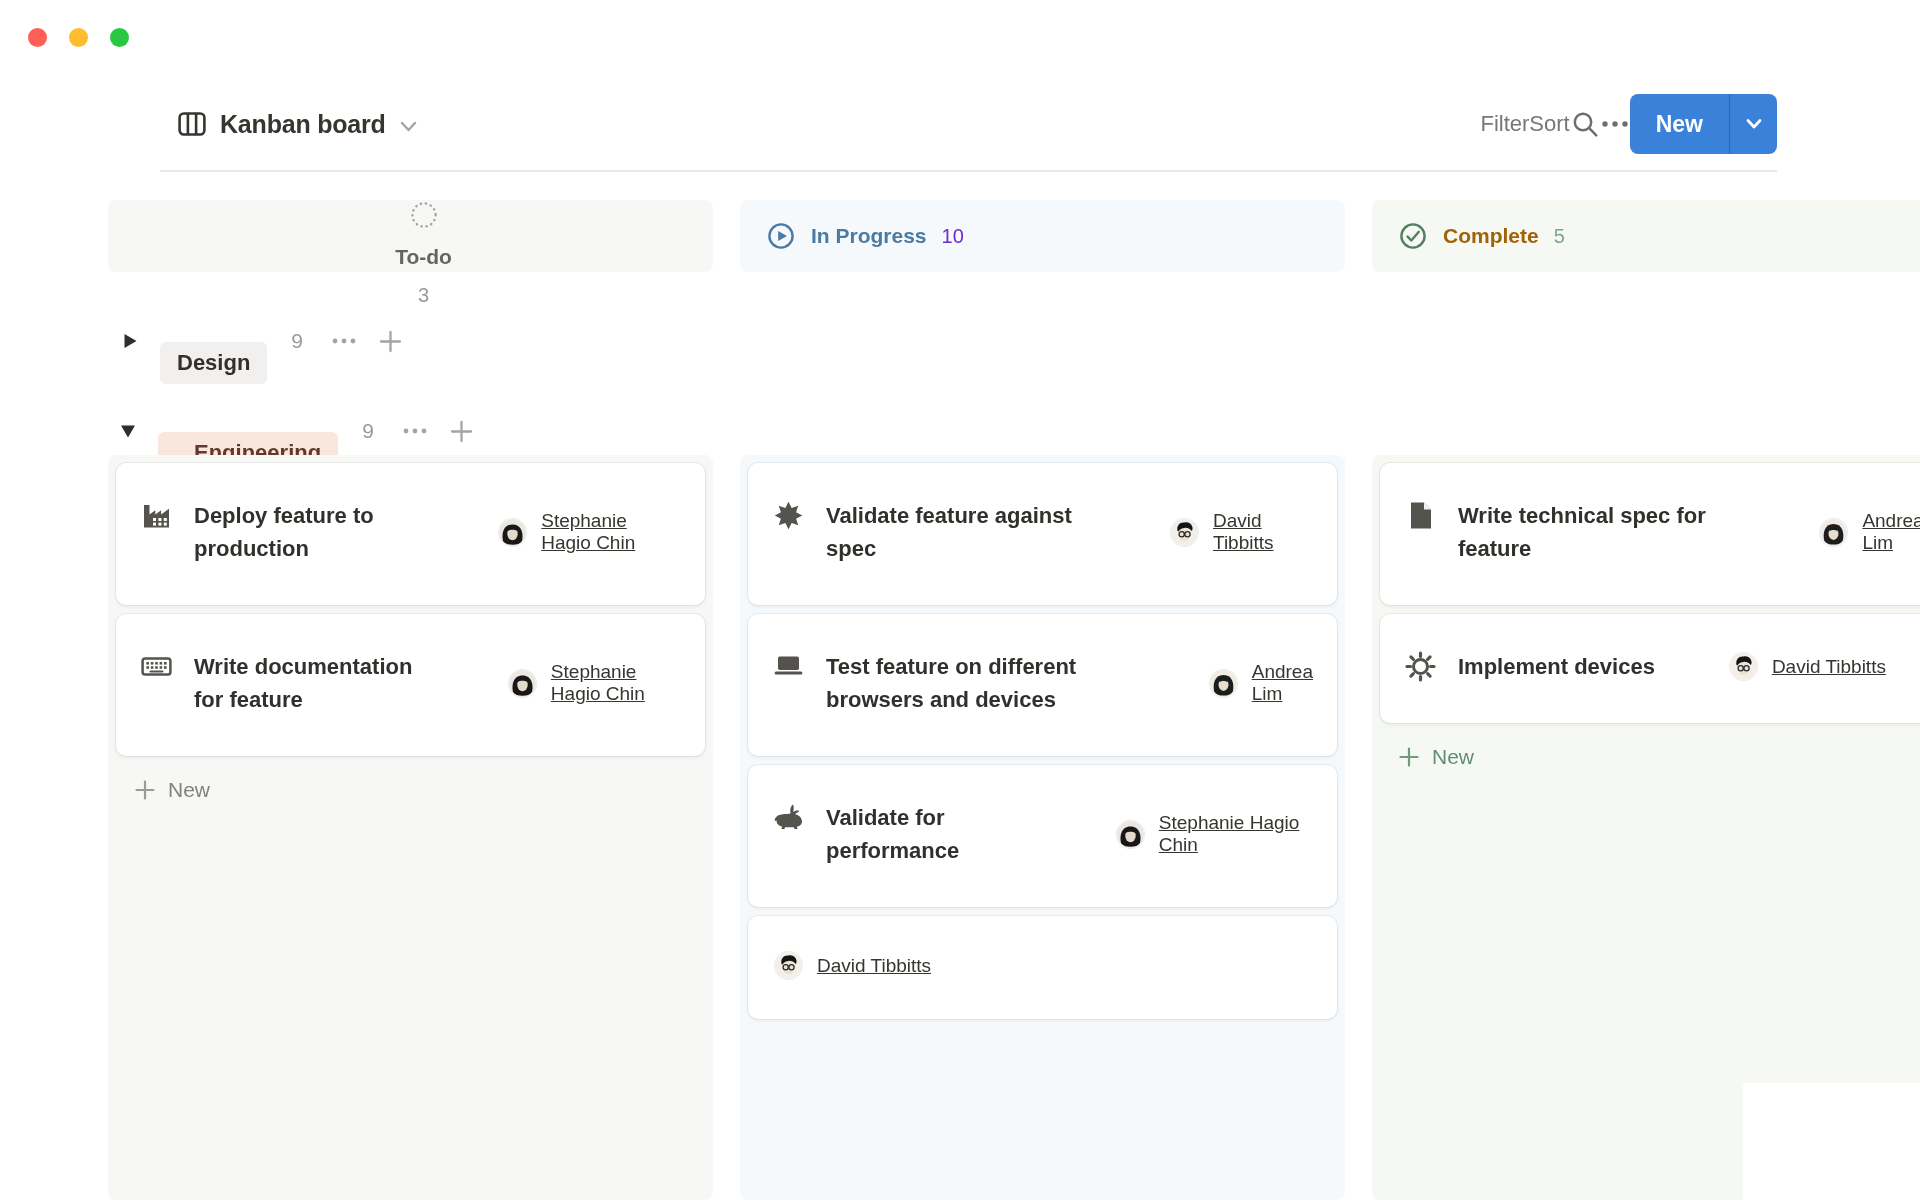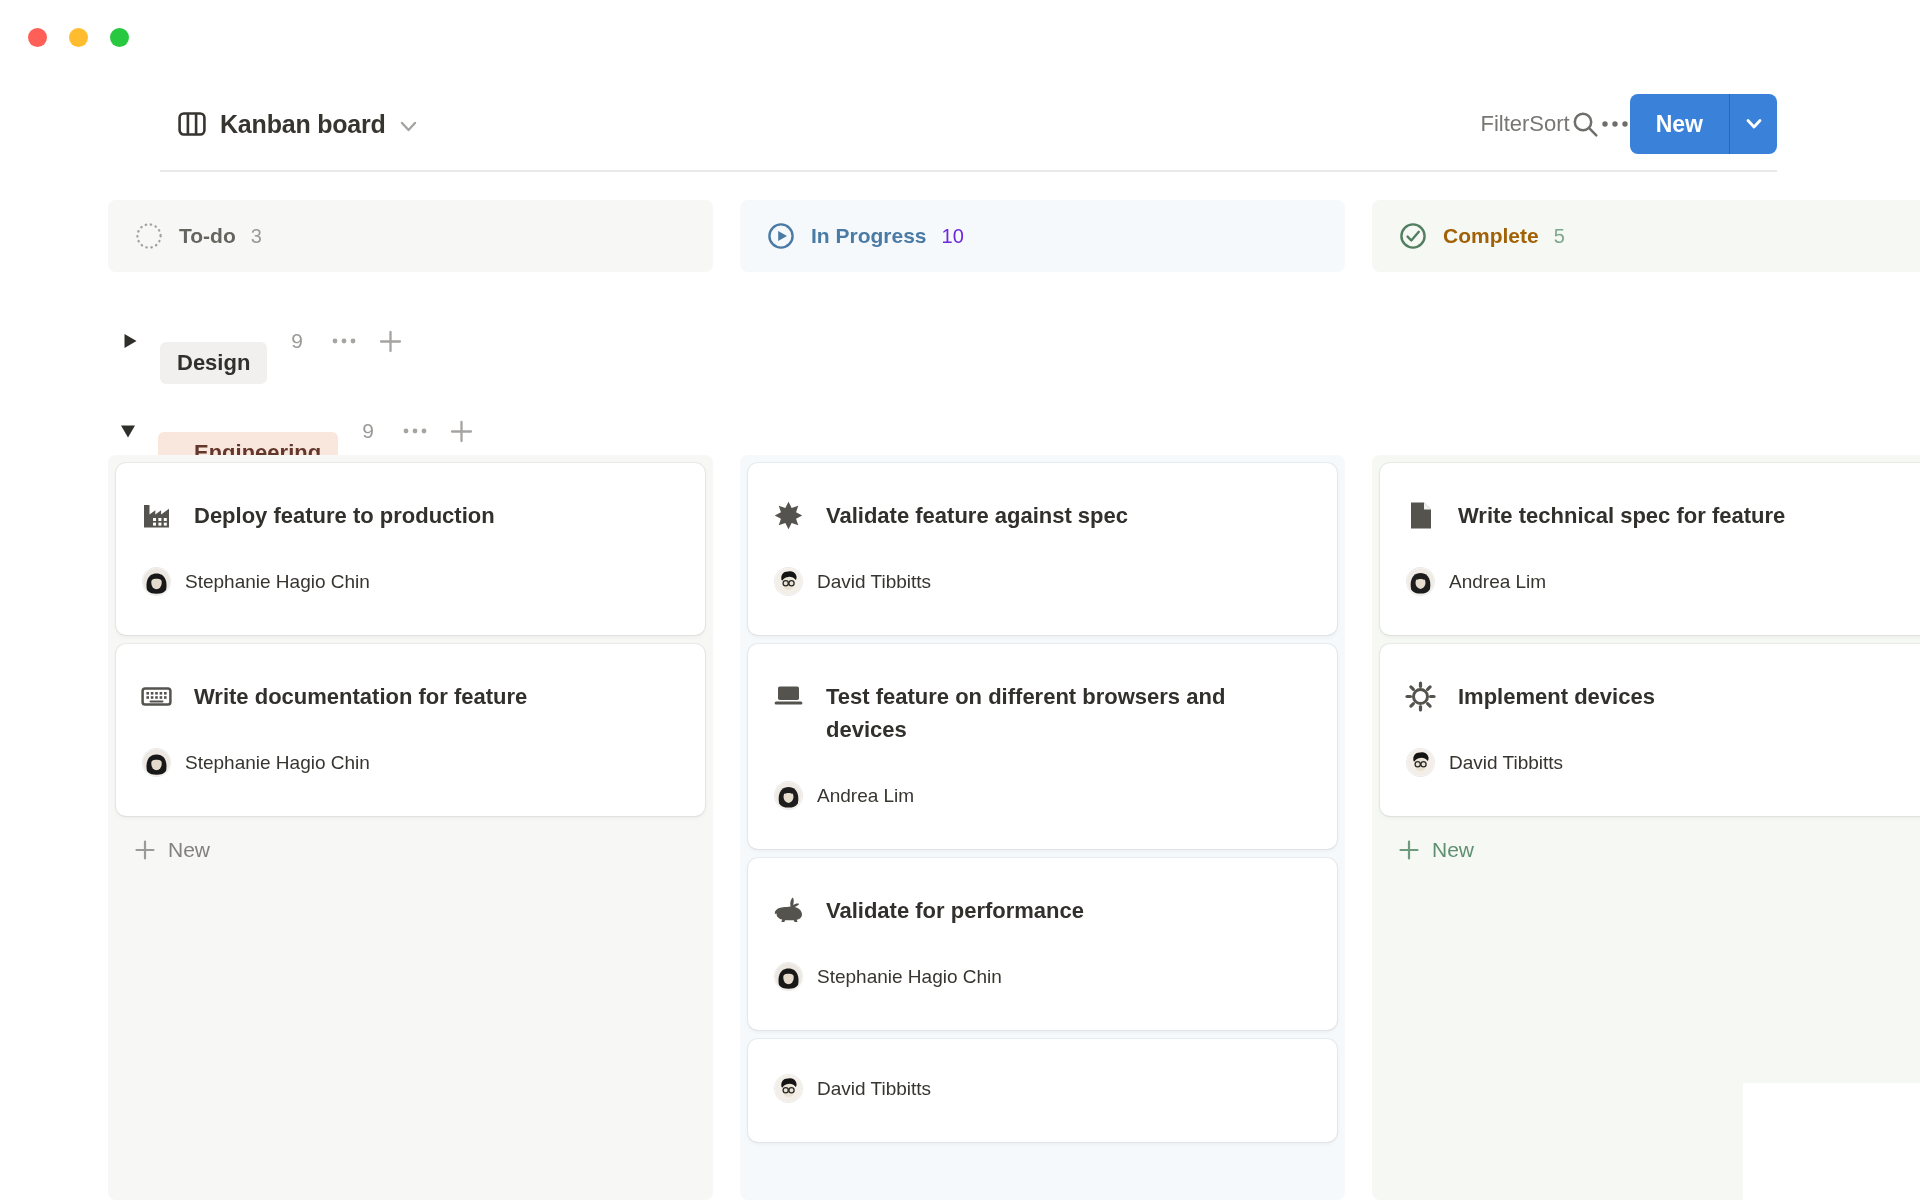--- a/index.html
+++ b/index.html
@@ -26,47 +26,47 @@
   .new-btn .label{display:flex;align-items:center;padding:0 26px;font-size:23px;font-weight:600;color:#fff;}
   .new-btn .split{width:1px;background:rgba(10,40,80,0.28);}
   .new-btn .caret{display:flex;align-items:center;justify-content:center;width:47px;}
   .toolbar-rule{position:absolute;left:160px;top:170px;width:1617px;height:2px;background:#e9e9e7;}
 
   
   .cols-head{position:absolute;left:108px;top:200px;display:flex;gap:27px;}
   .col-head{width:605px;height:72px;border-radius:8px;display:flex;align-items:center;gap:15px;padding-left:26px;box-sizing:border-box;cursor:pointer;}
   .col-head .cname{font-size:21px;font-weight:600;}
   .col-head .ccount{font-size:20px;font-weight:400;}
-  .head-todo{background:#f7f7f5;}     .head-todo .cname{color:#65645f;}     .head-todo .ccount{color:#9b9a97;}
+  .head-todo{background:#f7f7f5;flex-direction:column;}     .head-todo .cname{color:#65645f;}     .head-todo .ccount{color:#9b9a97;}
   .head-prog{background:#f6f9fc;}     .head-prog .cname{color:#4a7ba4;}     .head-prog .ccount{color:#6d28d9;}
   .head-done{background:#f6f8f3;}     .head-done .cname{color:#a16207;}     .head-done .ccount{color:#7fa68d;}
 
   
   .group-row{position:absolute;display:flex;align-items:center;gap:20px;}
   .group-row .toggle{width:20px;height:20px;display:flex;align-items:center;justify-content:center;cursor:pointer;}
   .group-pill{padding:8px 17px;border-radius:6px;font-size:22px;font-weight:600;cursor:pointer;margin-top:44px;}
   .pill-design{background:#f1f0ee;color:#32302c;}
   .pill-eng{background:#f9e6dc;color:#64372c;padding-left:36px;}
   .group-count{font-size:21px;color:#9b9a97;margin-left:4px;}
   .g-icon{cursor:pointer;display:flex;align-items:center;}
 
   
   .cols-body{position:absolute;left:108px;top:455px;display:flex;gap:27px;}
   .col-body{width:605px;height:745px;border-radius:8px;box-sizing:border-box;padding:8px;display:flex;flex-direction:column;gap:9px;flex:none;}
   .body-todo{background:#f7f7f5;}
   .body-prog{background:#f6f9fc;}
   .body-done{background:#f6f8f3;}
 
   .card{background:#fff;border-radius:10px;box-shadow:0 0 0 1px rgba(15,15,15,0.055),0 2px 4px rgba(15,15,15,0.05);
-        padding:36px 24px 40px 24px;display:flex;flex-direction:column;gap:36px;cursor:pointer;flex:none;}
+        padding:36px 24px 40px 24px;display:flex;flex-direction:row;gap:36px;cursor:pointer;flex:none;}
   .card-title{display:flex;gap:21px;padding-right:36px;}
   .card-title .t-icon{flex:none;width:33px;height:33px;}
   .card-title .t-text{font-size:22px;font-weight:600;color:#32302c;line-height:33px;}
   .card-assignee{display:flex;align-items:center;gap:15px;padding-left:3px;}
-  .card-assignee .a-name{font-size:19px;color:#37352f;}
+  .card-assignee .a-name{font-size:19px;color:#37352f;text-decoration:underline;}
   .avatar{width:27px;height:27px;border-radius:50%;overflow:hidden;flex:none;box-shadow:0 0 0 1px rgba(0,0,0,0.08);}
 
   .new-row{display:flex;align-items:center;gap:12px;padding:13px 18px;font-size:21px;cursor:pointer;border-radius:6px;}
   .new-row.gray{color:#82817e;}
   .new-row.greenish{color:#5f8f70;}
 
   .white-patch{position:absolute;left:1743px;top:1083px;width:177px;height:117px;background:#ffffff;z-index:6;}
 
   svg{display:block;}
 </style>

